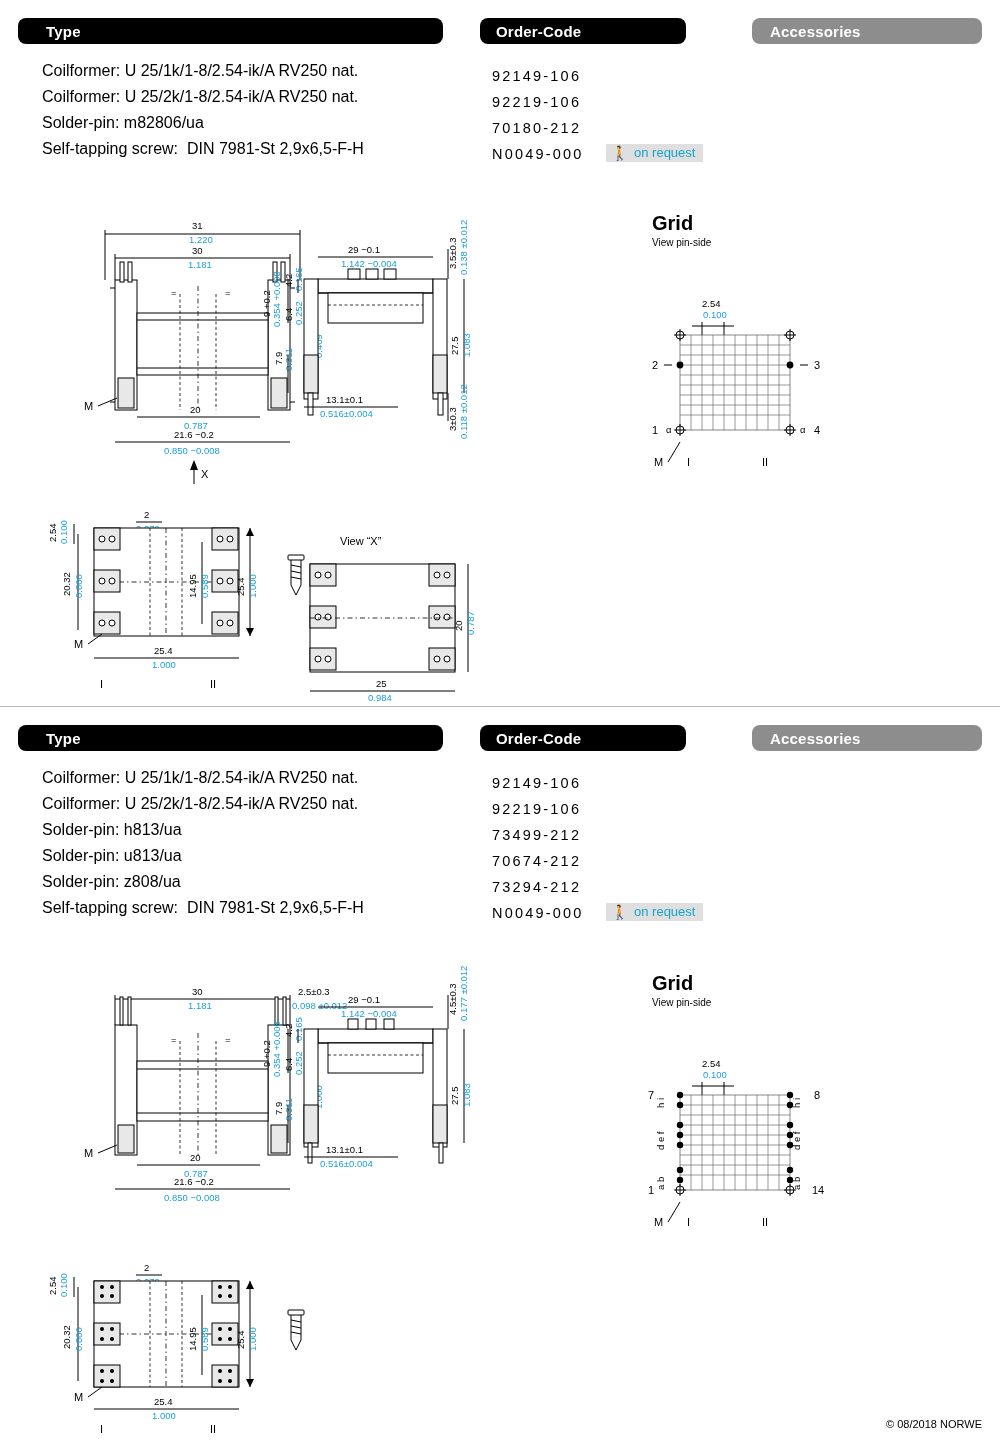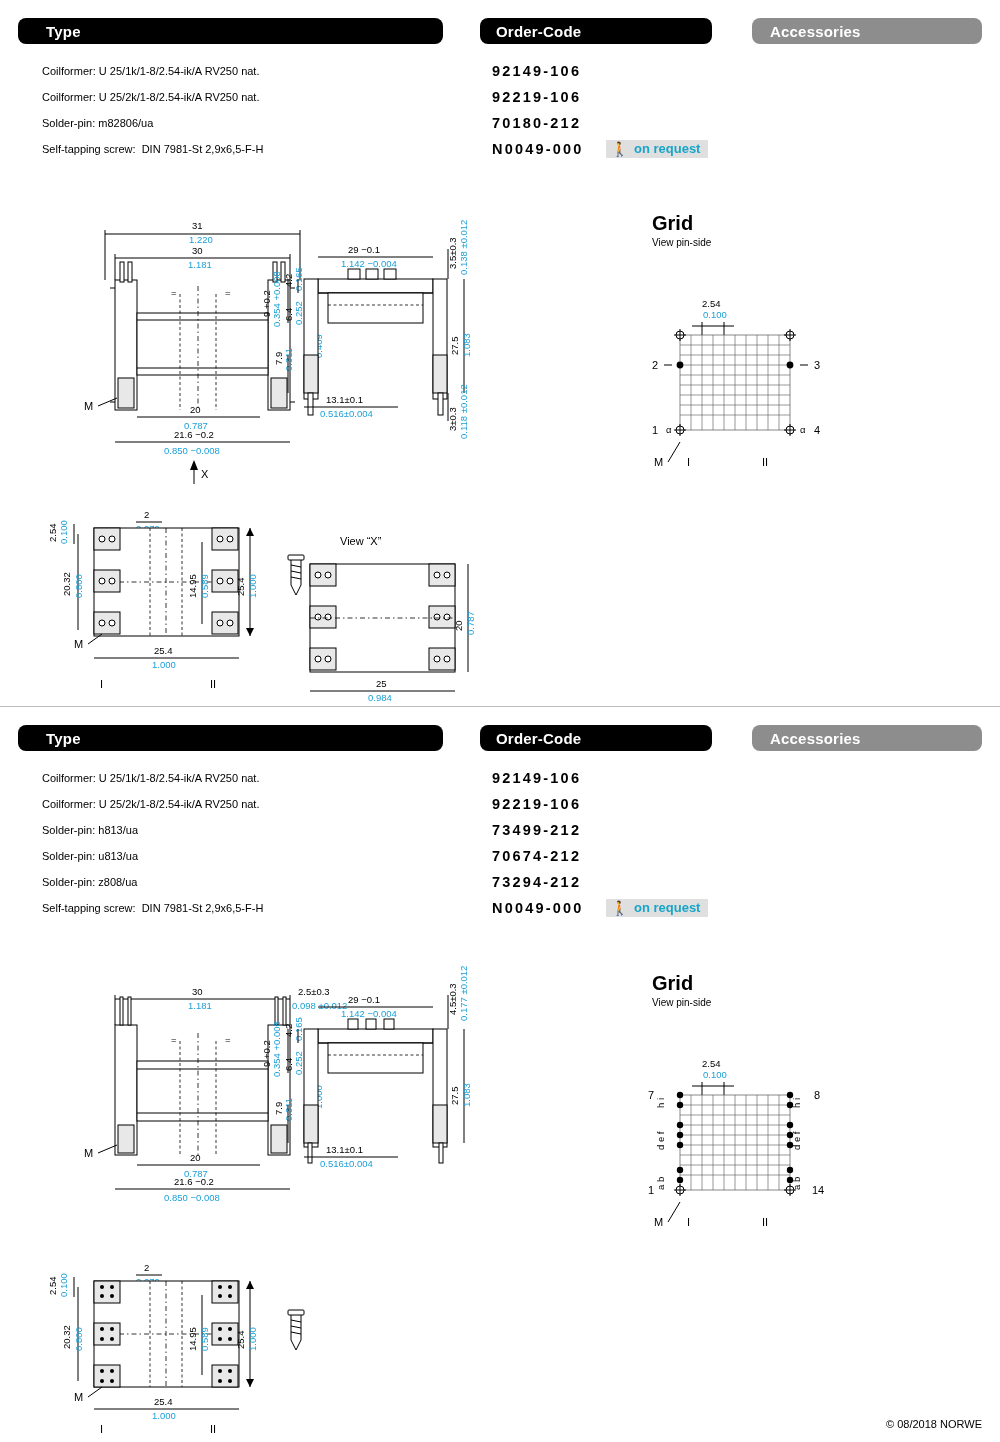--- a/index.html
+++ b/index.html
@@ -23,28 +23,28 @@
     position: absolute;
     height: 26px;
     display: flex;
     align-items: center;
     font-weight: bold;
     font-size: 15px;
     letter-spacing: .2px;
     border-radius: 8px;
   }
   .bar.type { left: 18px; width: 425px; background: #000; color: #fff; padding-left: 28px; }
-  .bar.order { left: 480px; width: 232px; background: #000; color: #fff; padding-left: 16px; }
+  .bar.order { left: 480px; width: 206px; background: #000; color: #fff; padding-left: 16px; }
   .bar.acc { left: 752px; width: 230px; background: #8d8d8d; color: #fff; padding-left: 18px; }
 
   
-  .spec { position: absolute; font-size: 11px; }
+  .spec { position: absolute; font-size: 16px; }
   .spec .line { height: 26px; display: flex; align-items: center; white-space: nowrap; }
   .codes { position: absolute; font-size: 14.5px; letter-spacing: 2.2px; }
-  .codes .line { height: 26px; display: flex; align-items: center; white-space: nowrap; font-weight: bold; }
+  .codes .line { height: 26px; display: flex; align-items: flex-end; white-space: nowrap; }
   .onreq {
     display: inline-flex; align-items: center; gap: 5px;
     background: #dfdfdf; color: #17a5c9; font-size: 13px;
     letter-spacing: 0; padding: 1px 8px 2px 6px; margin-left: 22px;
     border-radius: 1px; font-family: "Liberation Sans", sans-serif;
   }
   .onreq .glyph { color: #17a5c9; font-size: 14px; line-height: 1; }
 
   
   .gridblock { position: absolute; }

